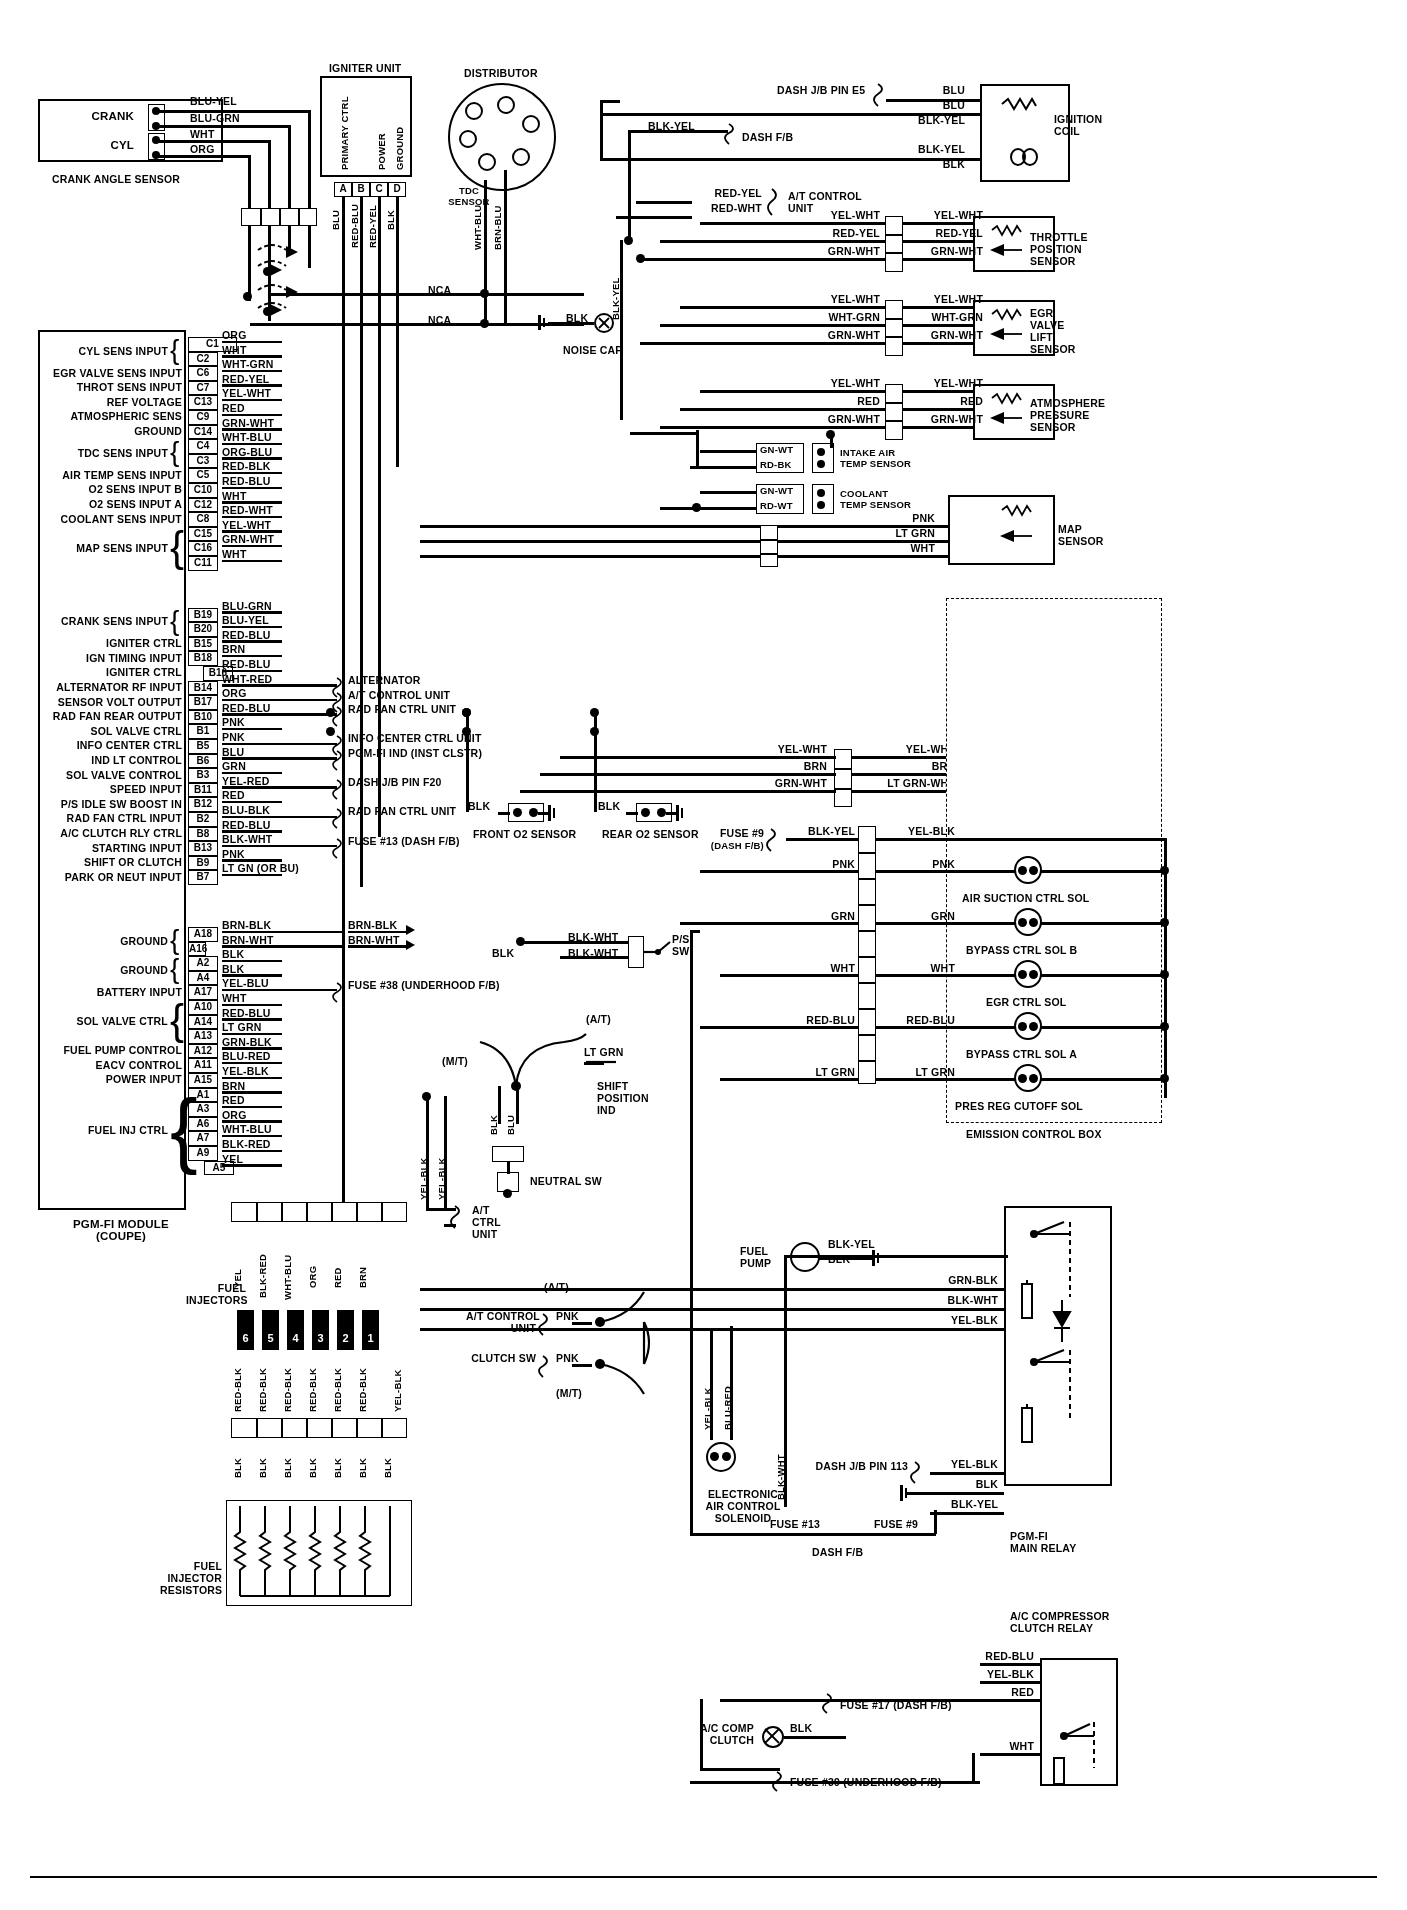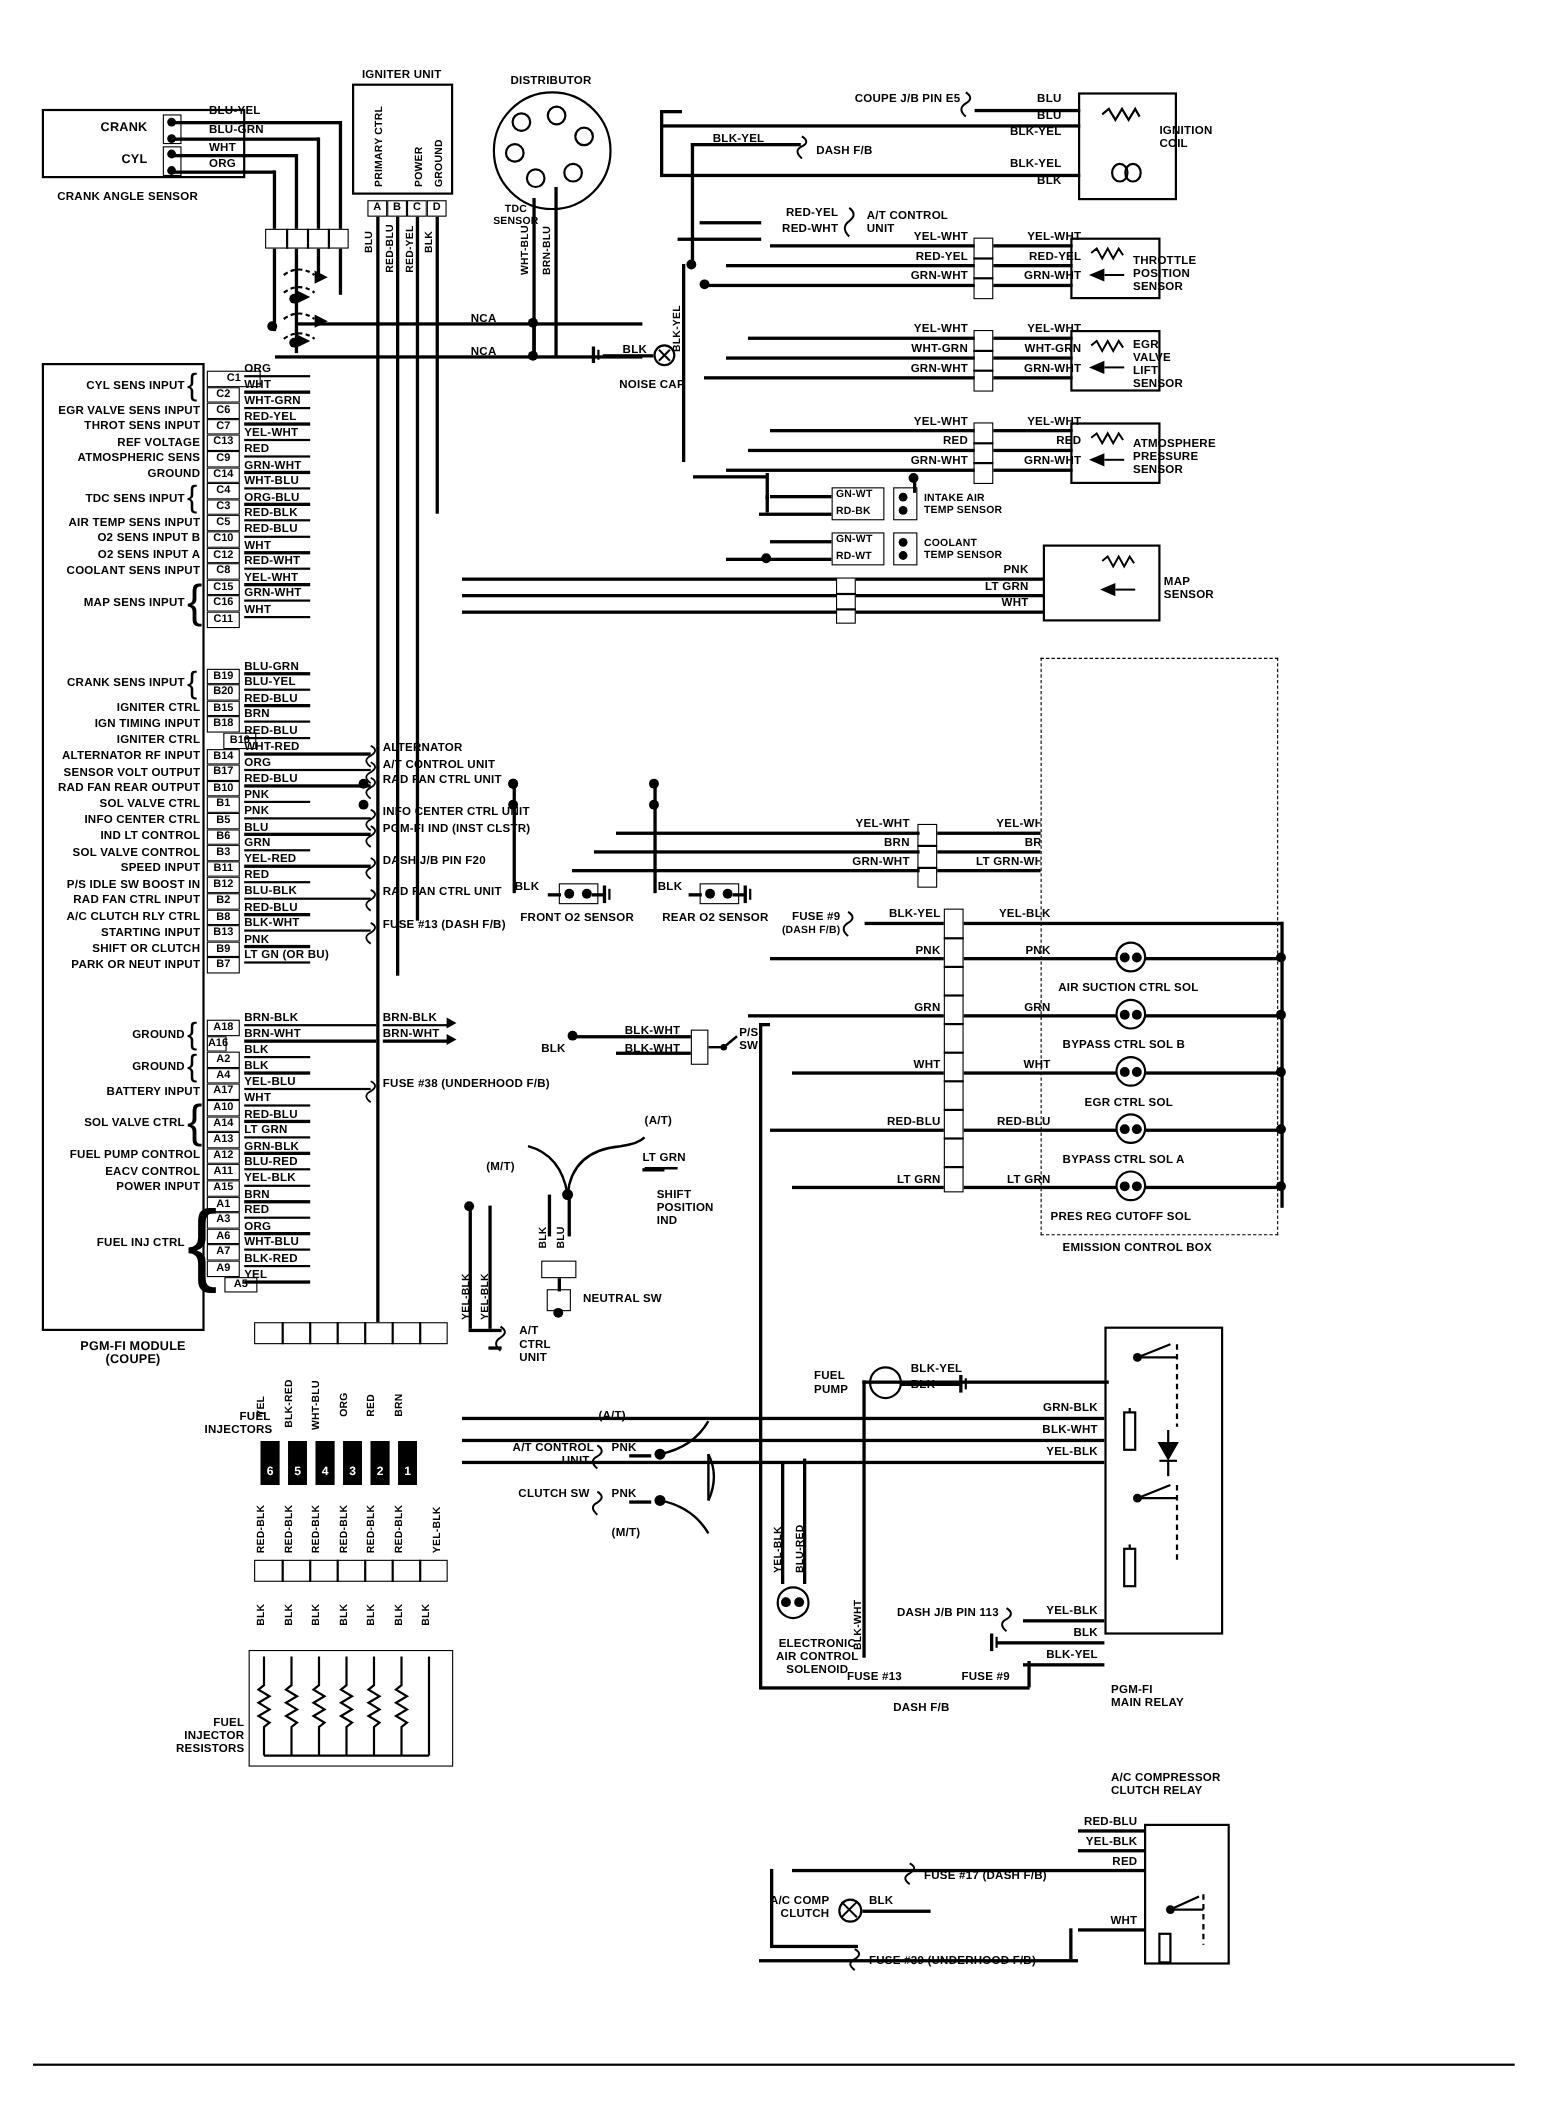--- a/index.html
+++ b/index.html
@@ -112,21 +112,21 @@
   <div class="circ" style="left:522px;top:115px;width:18px;height:18px;"></div>
   <div class="circ" style="left:512px;top:148px;width:18px;height:18px;"></div>
   <div class="circ" style="left:478px;top:153px;width:18px;height:18px;"></div>
   <div class="circ" style="left:459px;top:130px;width:18px;height:18px;"></div>
   <div class="lbl s9" style="left:442px;top:185px;width:54px;text-align:center;">TDC<br>SENSOR</div>
   <div class="lbl s9 vert" style="left:472px;top:250px;">WHT-BLU</div>
   <div class="lbl s9 vert" style="left:492px;top:250px;">BRN-BLU</div>
   <div class="wire v2" style="left:484px;top:180px;height:145px;"></div>
   <div class="wire v2" style="left:504px;top:170px;height:155px;"></div>
 
-  <div class="lbl s10" style="left:777px;top:84px;">COUPE J/B PIN E5</div>
+  <div class="lbl s10" style="left:777px;top:84px;">DASH J/B PIN E5</div>
   <svg width="16" height="26" style="left:874px;top:82px;">
       <path d="M4,2 q8,5 0,10 q-8,5 0,12" stroke="#000" stroke-width="1.8" fill="none"></path>
     </svg>
   <div class="box" style="left:980px;top:84px;width:90px;height:98px;"></div>
   <div class="lbl s10" style="left:1054px;top:113px;">IGNITION<br>COIL</div>
   <svg width="40" height="40" style="left:1000px;top:100px;">
       <path d="M2,4 l6,-5 l6,10 l6,-10 l6,10 l6,-10 l4,7" stroke="#000" stroke-width="2" fill="none"></path>
     </svg>
   <svg width="34" height="18" style="left:1010px;top:148px;">
       <ellipse cx="8" cy="9" rx="7" ry="8" stroke="#000" stroke-width="2" fill="none"></ellipse>

